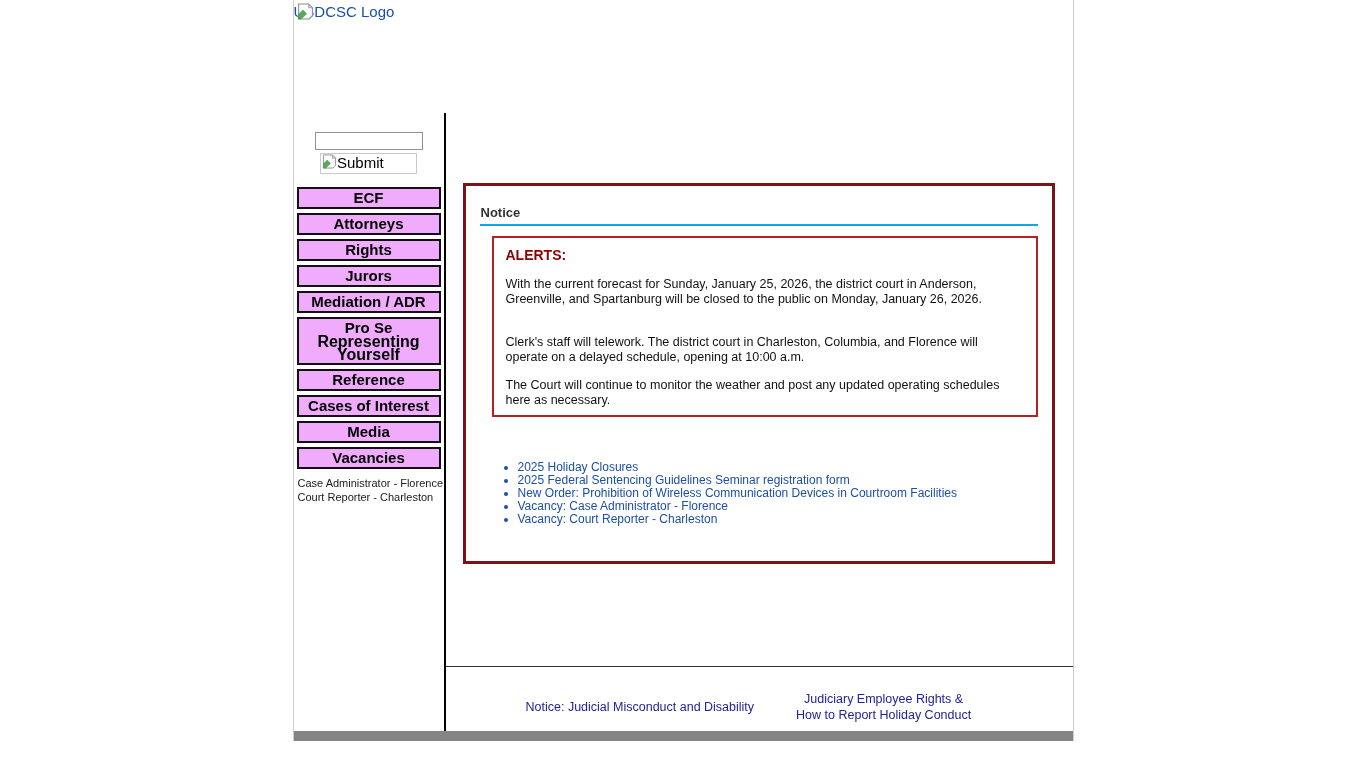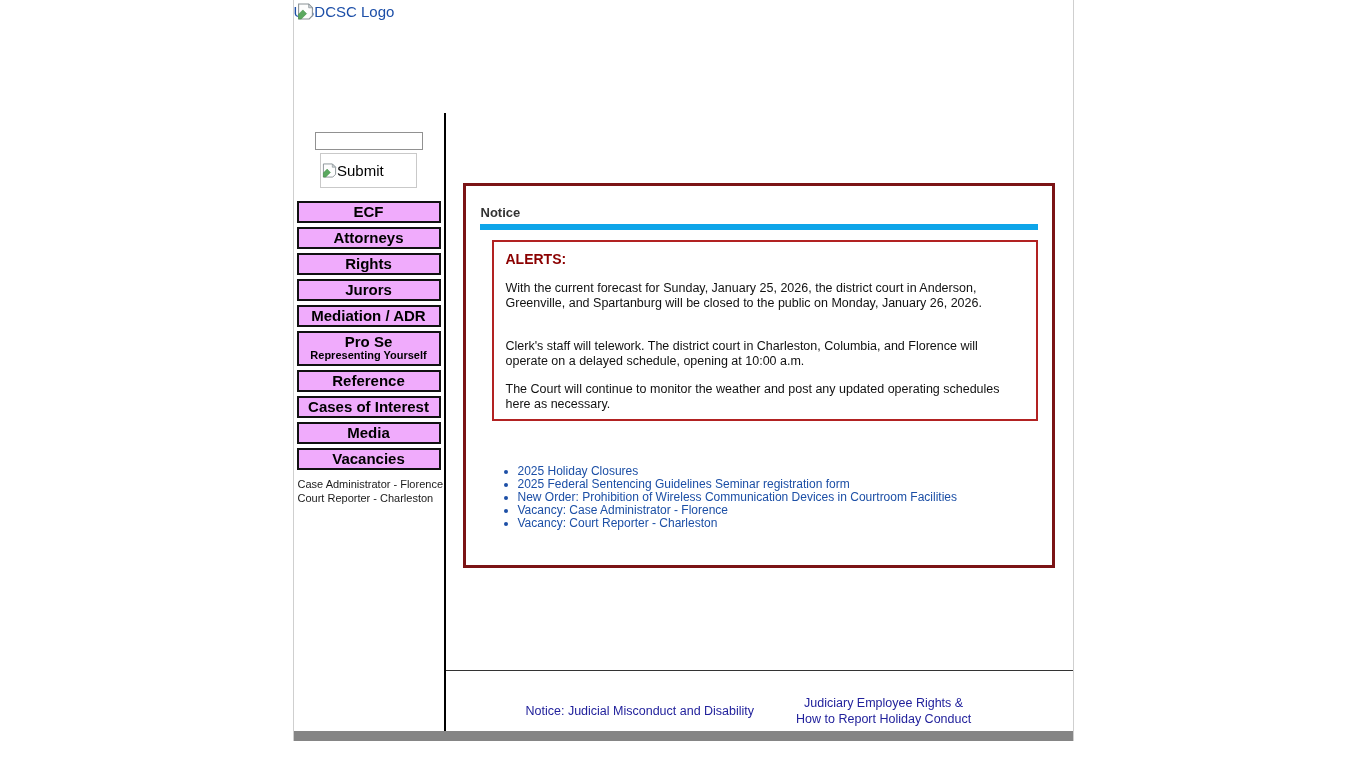--- a/index.html
+++ b/index.html
@@ -39,44 +39,44 @@
   
   .content { display: flex; height: 618px; overflow: hidden; }
 
   .sidebar { width: 152px; border-right: 2px solid #000; flex-shrink: 0; }
   .search-area { padding-top: 19px; }
   .search-input {
     display: block; margin: 0 auto; width: 108px; height: 18px;
     border: 1px solid #919191; background: #fff; padding: 0 2px; font-size: 12px;
   }
   .submit-btn {
-    display: flex; align-items: center;
-    margin: 3px auto 0; width: 97px; height: 35px;
+    display: flex; align-items: flex-start;
+    margin: 3px auto 0; width: 97px; height: 21px;
     border: 1px solid #c9c9c9; background: #fff; padding: 0 1px;
     font-size: 15px; color: #000; cursor: pointer;
   }
   .submit-btn svg { width: 15px; height: 15px; flex-shrink: 0; }
 
   .menu { margin-top: 13px; }
   .menu-btn {
     margin: 0 3px 4px; border: 2px solid #111; background: #f0abfc;
     text-align: center; font-weight: bold; font-size: 15px; line-height: 18px;
     color: #000; cursor: pointer;
   }
-  .menu-btn .sub { display: block; font-size: 11px; line-height: 13px; padding-bottom: 2px; margin-top: -2px; }
+  .menu-btn .sub { display: block; font-size: 16px; line-height: 13px; padding-bottom: 2px; margin-top: -2px; }
   .vacancy-notes { font-size: 11px; line-height: 13.5px; padding: 4px 0 0 4px; color: #1a1a1a; white-space: nowrap; }
 
   .main { flex: 1; }
 
   
   .notice-box { margin: 70px 18px 0 17px; border: 3px solid #7b1416; padding: 13px 14px 35px; }
   .notice-title {
     font-size: 13px; font-weight: bold; color: #333;
     line-height: 14px; padding: 7px 0 4px 1px;
-    border-bottom: 6px solid #0ea5e9; margin-bottom: 10px;
+    border-bottom: 2px solid #0ea5e9; margin-bottom: 10px;
   }
   .alerts-box { border: 2px solid #b22222; padding: 8px 12px 7px; margin-left: 12px; }
   .alerts-heading { font-size: 14px; font-weight: bold; color: #8b0000; line-height: 15px; margin: 2px 0 14px; }
   .alert-p { font-size: 12.5px; line-height: 15px; color: #111; margin: 0; }
   .alert-p-0 { margin-bottom: 28px; }
   .alert-p-1 { margin-bottom: 13px; }
 
   .notice-links { margin: 44px 0 0; padding-left: 38px; list-style: disc; }
   .notice-links li { font-size: 12px; line-height: 13px; color: #1c4fa6; }
   .notice-links a { color: #1c4fa6; text-decoration: none; cursor: pointer; }

